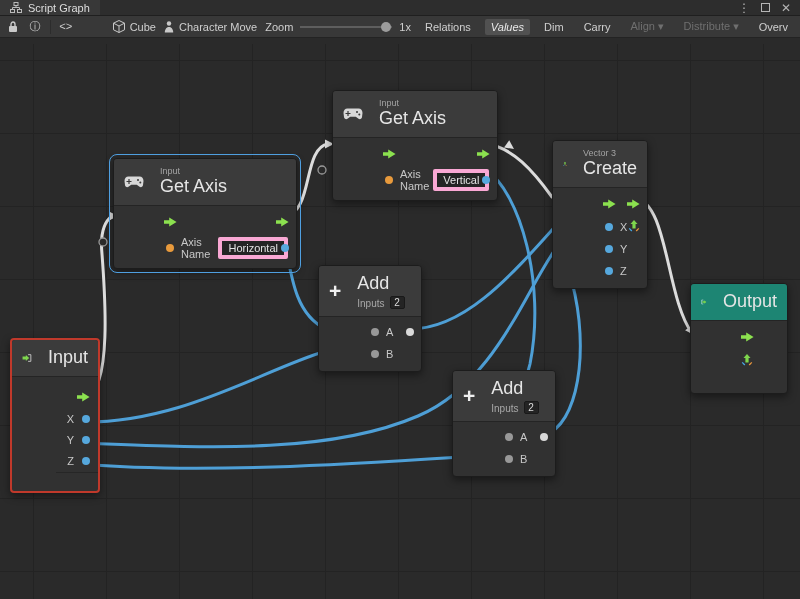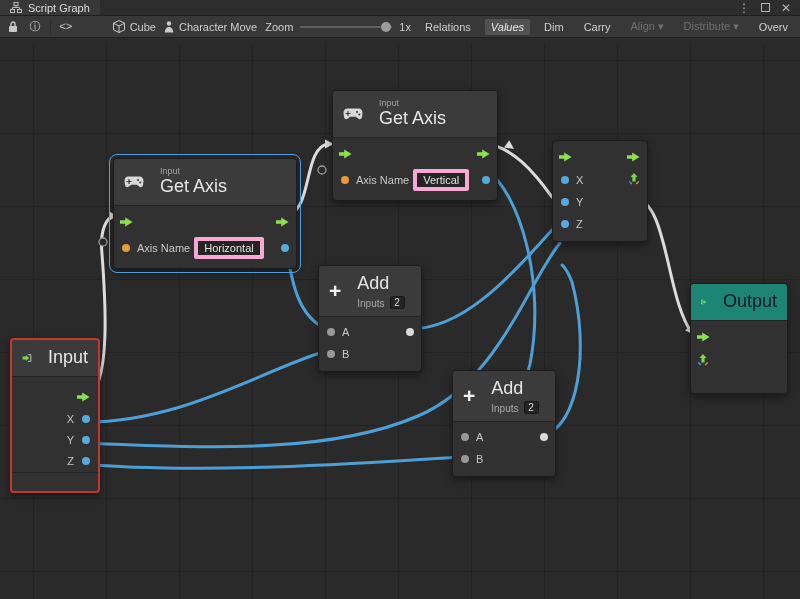--- a/index.html
+++ b/index.html
@@ -66,28 +66,28 @@
   .node.selected { outline:1px solid #4f9fe0; outline-offset:3px; }
   .node.error { border:2px solid #c0392b; }
   .node-header {
     background:#3b3b3b; border-bottom:1px solid #242424;
     border-radius:3px 3px 0 0;
     display:flex; align-items:center; gap:16px; padding:7px 10px;
   }
   .node-header.teal { background:#1d8573; }
   .hdr-text .kind { font-size:9px; color:#a3a3a3; line-height:1.15; }
   .hdr-text .title { font-size:18px; color:#e6e6e6; line-height:1.2; }
-  .node-header.teal .title { color:#0f172a; }
+  .node-header.teal .title { color:#e5e5e5; }
   .plus-icon { font-size:21px; font-weight:bold; color:#f0f0f0; line-height:16px; }
   .inputs-line { display:flex; align-items:flex-end; gap:5px; font-size:10px; color:#a8a8a8; margin-top:1px; }
   .mini-field {
     background:#242424; border:1px solid #191919; border-radius:2px;
     min-width:15px; text-align:center; padding:0 3px; color:#dcdcdc; font-size:10px;
   }
-  .node-body { position:relative; padding:4px 0 6px 0; }
+  .node-body { position:relative; padding:4px 0 6px 0;margin-left:44px; }
   .row { position:relative; display:flex; align-items:center; padding:0 8px; }
   .row.h24 { height:24px; } .row.h22 { height:22px; } .row.h21 { height:21px; } .row.h28 { height:28px; }
   .row.right { justify-content:flex-end; gap:8px; }
   .dot { width:8px; height:8px; border-radius:50%; flex:0 0 auto; }
   .dot.blue { background:#56a8dd; }
   .dot.orange { background:#e89a3c; }
   .dot.gray { background:#989898; }
   .dot.white { background:#d9d9d9; }
   .abs-right { position:absolute; right:7px; top:50%; transform:translateY(-50%); }
   .abs-left6 { position:absolute; left:6px; top:50%; transform:translateY(-50%); }
@@ -305,20 +305,33 @@
         <span class="dot white abs-right"></span>
       </div>
       <div class="row h22">
         <span class="dot gray"></span>
         <span class="port-label">B</span>
       </div>
     </div>
   </div>
 
   <div class="node" style="left:552px; top:96px; width:96px;">
+    <div class="node-header">
+      <svg width="18" height="20" viewBox="0 0 18 20">
+        <path d="M9 0 L14.5 6.5 H11.2 V13 H6.8 V6.5 H3.5 Z" fill="#7ed64d"></path>
+        <path d="M7.5 13.5 L4 17" stroke="#45a9e6" stroke-width="1.6"></path>
+        <path d="M2 19 L6.2 17.8 L3.2 14.8 Z" fill="#45a9e6"></path>
+        <path d="M10.5 13.5 L14 17" stroke="#e8963c" stroke-width="1.6"></path>
+        <path d="M16 19 L11.8 17.8 L14.8 14.8 Z" fill="#e8963c"></path>
+      </svg>
+      <div class="hdr-text">
+        <div class="kind">Vector 3</div>
+        <div class="title">Create</div>
+      </div>
+    </div>
     <div class="node-body">
       <div class="row h24">
         <span class="abs-left6">
           <svg class="flow-svg" width="13" height="10" viewBox="0 0 13 10">
               <path d="M0 3.2 H5.2 V0.6 L12.6 5 L5.2 9.4 V6.8 H0 Z" fill="#8ce14f"></path>
             </svg>
         </span>
         <span class="abs-right">
           <svg class="flow-svg" width="13" height="10" viewBox="0 0 13 10">
               <path d="M0 3.2 H5.2 V0.6 L12.6 5 L5.2 9.4 V6.8 H0 Z" fill="#8ce14f"></path>

